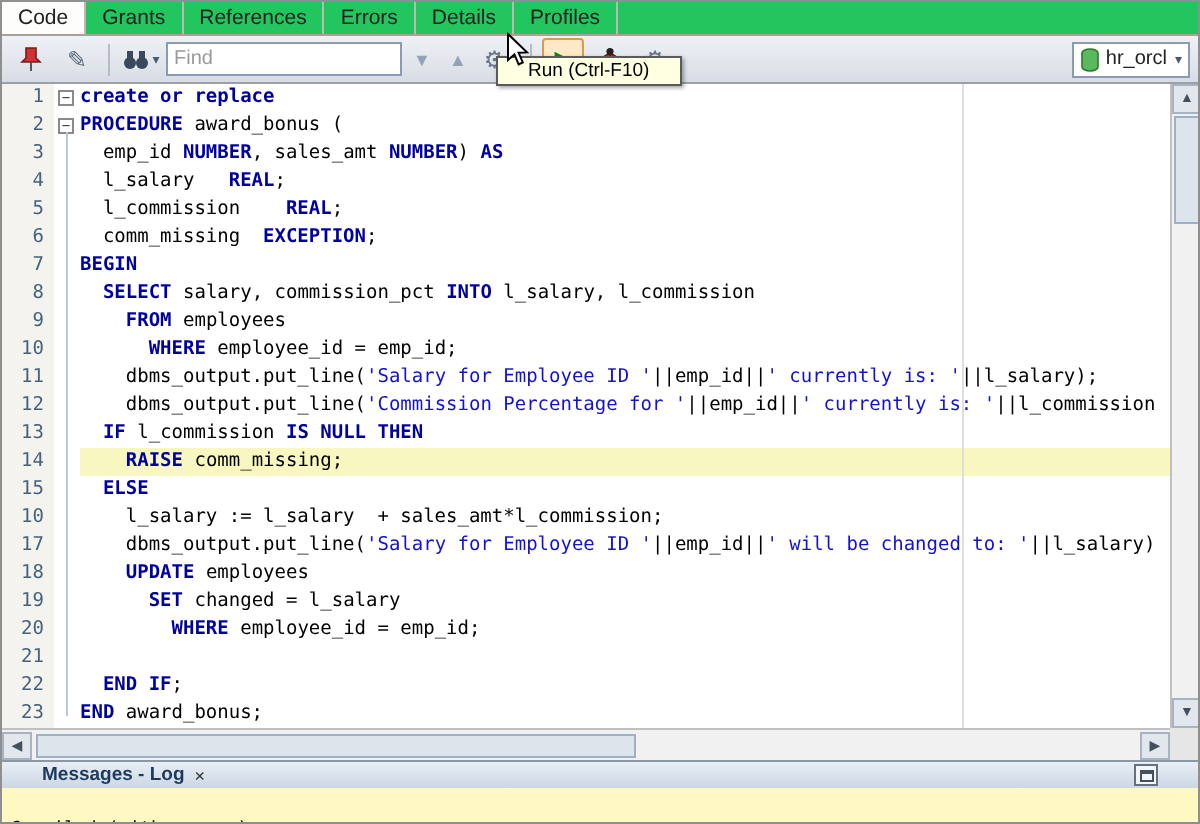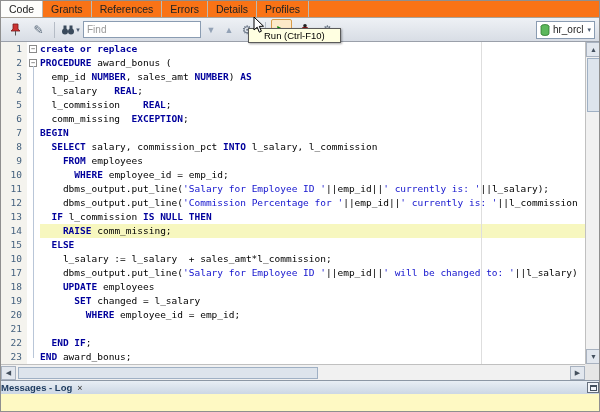--- a/index.html
+++ b/index.html
@@ -1,21 +1,21 @@
 <!DOCTYPE html>
 <html style="--kw-color: #00009c; --str-color: #1313cd; --plain-color: #000000; --hl-color: #f7f7bf;"><head>
 <meta charset="utf-8">
 <style>
   html,body{margin:0;padding:0;background:#fff;}
   .app{position:relative;width:600px;height:412px;background:#e9e7e0;
        font-family:"Liberation Sans",sans-serif;overflow:hidden;border:1px solid #8f8f8f;box-sizing:border-box;}
 
   
   .tabbar{position:absolute;left:0;top:0;width:100%;height:17px;display:flex;align-items:stretch;
-          background:#f97316;border-bottom:1px solid #a7a39a;font-size:10.5px;color:#222;box-sizing:border-box;}
+          background:#22c55e;border-bottom:1px solid #a7a39a;font-size:10.5px;color:#222;box-sizing:border-box;}
   .tab{display:flex;align-items:center;padding:0 8px;border-right:1px solid #bdb9b0;cursor:default;}
   .tab.active{background:#fdfdfb;}
 
   
   .toolbar{position:absolute;left:0;top:17px;width:100%;height:24px;box-sizing:border-box;
            background:linear-gradient(#eef1f5,#d8dde5);border-bottom:1px solid #9aa0aa;
            display:flex;align-items:center;gap:2px;padding:0 4px;}
   .tbtn{width:19px;height:19px;display:flex;align-items:center;justify-content:center;
         border:1px solid transparent;font-size:12px;color:#555;flex:none;}
   .tbtn.small{width:14px;}
@@ -60,21 +60,21 @@
   .corner{position:absolute;left:584px;top:363px;width:16px;height:16px;background:#e6e6e6;}
 
   
   .tooltip{position:absolute;left:247px;top:27px;background:#ffffe1;border:1px solid #5a5a5a;
            font-size:9.5px;padding:1px 15px;z-index:10;box-shadow:1px 1px 2px rgba(0,0,0,.35);color:#000;white-space:nowrap;}
   .cursor{position:absolute;left:252px;top:15px;z-index:11;}
 
   
   .logpanel{position:absolute;left:0;top:379px;width:100%;height:33px;border-top:1px solid #8c97a5;box-sizing:border-box;}
   .loghead{height:13px;background:linear-gradient(#e8eef5,#ccd7e4);display:flex;align-items:center;
-           padding:0 0;gap:5px;font-size:9.5px;font-weight:bold;color:#1c3a5e;}
+           padding:0 20px;gap:5px;font-size:9.5px;font-weight:bold;color:#1c3a5e;}
   .logclose{font-weight:normal;font-size:9px;color:#333;}
   .logwinbtn{margin-left:auto;width:10px;height:9px;border:1px solid #66707e;background:#f2f5f9;
              display:flex;align-items:center;justify-content:center;}
   .logwinbtn i{display:block;width:5px;height:3px;border:1px solid #44505e;border-top-width:2px;}
   .logbody{height:19px;background:#fef9c3;font-family:"DejaVu Sans Mono",monospace;font-size:9px;
            line-height:10px;padding:16px 4px;color:#000;overflow:hidden;}
 </style>
 </head>
 <body>
 

